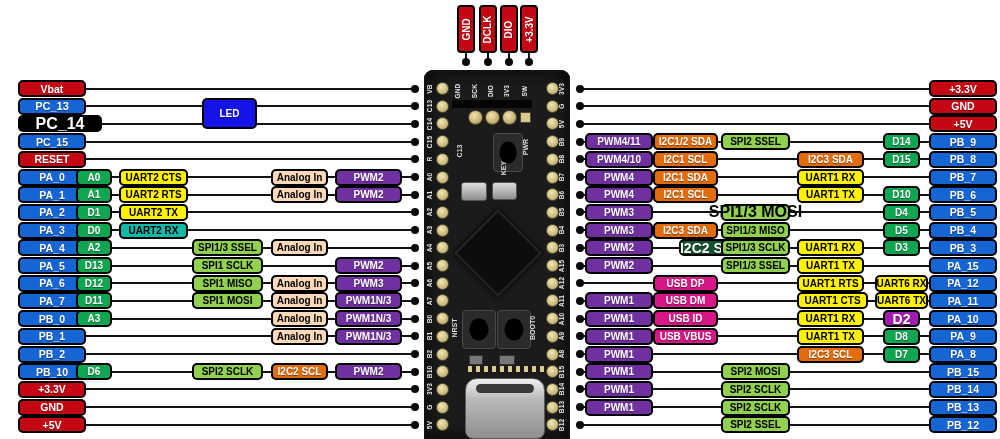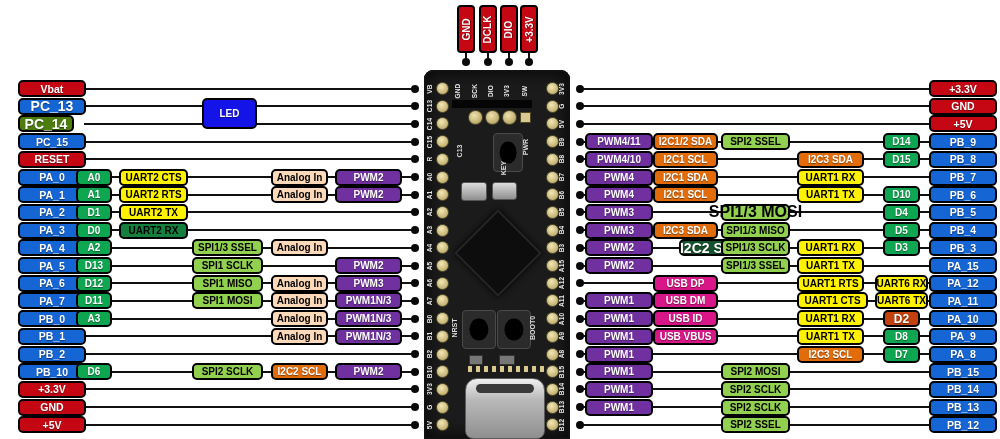--- a/index.html
+++ b/index.html
@@ -71,25 +71,25 @@
     <div class="vlabel" style="left:62px;top:93px;">KEY</div>
     <div class="vlabel" style="left:84px;top:72px;">PWR</div>
     <div class="vlabel" style="left:13px;top:253px;">NRST</div>
     <div class="vlabel" style="left:91px;top:253px;">BOOT0</div>
   </div>
 <div class="wire" style="left: 84px; top: 87.5px; width: 331px;"></div>
     <div class="dot" style="left: 411px; top: 84.5px;"></div>
     <div class="box" style="left: 18px; top: 80px; width: 68px; height: 17px; background: rgb(196, 7, 19); color: rgb(255, 255, 255); font-size: 10.5px; text-shadow: rgba(0, 0, 0, 0.45) 0px 1px 1px;">Vbat</div>
     <div class="wire" style="left: 84px; top: 105.2px; width: 331px;"></div>
     <div class="dot" style="left: 411px; top: 102.2px;"></div>
-    <div class="box" style="left: 18px; top: 97.7px; width: 68px; height: 17px; background: rgb(21, 101, 213); color: rgb(255, 255, 255); font-size: 14px; text-shadow: rgba(0, 0, 0, 0.45) 0px 1px 1px;">PC_13</div>
+    <div class="box" style="left: 18px; top: 97.7px; width: 68px; height: 17px; background: rgb(21, 101, 213); color: rgb(255, 255, 255); font-size: 11px; text-shadow: rgba(0, 0, 0, 0.45) 0px 1px 1px;">PC_13</div>
     <div class="box" style="left: 202px; top: 97.7px; width: 55px; height: 31px; background: rgb(20, 20, 232); color: rgb(255, 255, 255); font-size: 10px; text-shadow: rgba(0, 0, 0, 0.45) 0px 1px 1px;">LED</div>
     <div class="wire" style="left: 84px; top: 122.9px; width: 331px;"></div>
     <div class="dot" style="left: 411px; top: 119.9px;"></div>
-    <div class="box" style="left: 18px; top: 115.4px; width: 56px; height: 17px; background: #4d7c0f; color: rgb(255, 255, 255); font-size: 14px; text-shadow: rgba(0, 0, 0, 0.45) 0px 1px 1px;">PC_14</div>
+    <div class="box" style="left: 18px; top: 115.4px; width: 84px; height: 17px; background: #000000; color: rgb(255, 255, 255); font-size: 16px; text-shadow: rgba(0, 0, 0, 0.45) 0px 1px 1px;">PC_14</div>
     <div class="wire" style="left: 84px; top: 140.6px; width: 331px;"></div>
     <div class="dot" style="left: 411px; top: 137.6px;"></div>
     <div class="box" style="left: 18px; top: 133.1px; width: 68px; height: 17px; background: rgb(21, 101, 213); color: rgb(255, 255, 255); font-size: 10.5px; text-shadow: rgba(0, 0, 0, 0.45) 0px 1px 1px;">PC_15</div>
     <div class="wire" style="left: 84px; top: 158.3px; width: 331px;"></div>
     <div class="dot" style="left: 411px; top: 155.3px;"></div>
     <div class="box" style="left: 18px; top: 150.8px; width: 68px; height: 17px; background: rgb(196, 7, 19); color: rgb(255, 255, 255); font-size: 10.5px; text-shadow: rgba(0, 0, 0, 0.45) 0px 1px 1px;">RESET</div>
     <div class="wire" style="left: 84px; top: 176px; width: 331px;"></div>
     <div class="dot" style="left: 411px; top: 173px;"></div>
     <div class="box" style="left: 18px; top: 168.5px; width: 68px; height: 17px; background: rgb(21, 101, 213); color: rgb(255, 255, 255); font-size: 10.5px; text-shadow: rgba(0, 0, 0, 0.45) 0px 1px 1px;">PA_0</div>
     <div class="box" style="left: 76px; top: 168.5px; width: 36px; height: 17px; background: rgb(15, 166, 81); color: rgb(255, 255, 255); font-size: 10px; text-shadow: rgba(0, 0, 0, 0.45) 0px 1px 1px;">A0</div>
@@ -105,21 +105,21 @@
     <div class="box" style="left: 335px; top: 186.2px; width: 67px; height: 17px; background: rgb(112, 48, 160); color: rgb(255, 255, 255); font-size: 10px; text-shadow: rgba(0, 0, 0, 0.45) 0px 1px 1px;">PWM2</div>
     <div class="wire" style="left: 84px; top: 211.4px; width: 331px;"></div>
     <div class="dot" style="left: 411px; top: 208.4px;"></div>
     <div class="box" style="left: 18px; top: 203.9px; width: 68px; height: 17px; background: rgb(21, 101, 213); color: rgb(255, 255, 255); font-size: 10.5px; text-shadow: rgba(0, 0, 0, 0.45) 0px 1px 1px;">PA_2</div>
     <div class="box" style="left: 76px; top: 203.9px; width: 36px; height: 17px; background: rgb(15, 166, 81); color: rgb(255, 255, 255); font-size: 10px; text-shadow: rgba(0, 0, 0, 0.45) 0px 1px 1px;">D1</div>
     <div class="box" style="left: 119px; top: 203.9px; width: 69px; height: 17px; background: rgb(255, 242, 0); color: rgb(0, 0, 0); font-size: 10px; text-shadow: none;">UART2 TX</div>
     <div class="wire" style="left: 84px; top: 229.1px; width: 331px;"></div>
     <div class="dot" style="left: 411px; top: 226.1px;"></div>
     <div class="box" style="left: 18px; top: 221.6px; width: 68px; height: 17px; background: rgb(21, 101, 213); color: rgb(255, 255, 255); font-size: 10.5px; text-shadow: rgba(0, 0, 0, 0.45) 0px 1px 1px;">PA_3</div>
     <div class="box" style="left: 76px; top: 221.6px; width: 36px; height: 17px; background: rgb(15, 166, 81); color: rgb(255, 255, 255); font-size: 10px; text-shadow: rgba(0, 0, 0, 0.45) 0px 1px 1px;">D0</div>
-    <div class="box" style="left: 119px; top: 221.6px; width: 69px; height: 17px; background: #15803d; color: rgb(0, 0, 0); font-size: 10px; text-shadow: none;">UART2 RX</div>
+    <div class="box" style="left: 119px; top: 221.6px; width: 69px; height: 17px; background: #14b8a6; color: rgb(0, 0, 0); font-size: 10px; text-shadow: none;">UART2 RX</div>
     <div class="wire" style="left: 84px; top: 246.8px; width: 331px;"></div>
     <div class="dot" style="left: 411px; top: 243.8px;"></div>
     <div class="box" style="left: 18px; top: 239.3px; width: 68px; height: 17px; background: rgb(21, 101, 213); color: rgb(255, 255, 255); font-size: 10.5px; text-shadow: rgba(0, 0, 0, 0.45) 0px 1px 1px;">PA_4</div>
     <div class="box" style="left: 76px; top: 239.3px; width: 36px; height: 17px; background: rgb(15, 166, 81); color: rgb(255, 255, 255); font-size: 10px; text-shadow: rgba(0, 0, 0, 0.45) 0px 1px 1px;">A2</div>
     <div class="box" style="left: 192px; top: 239.3px; width: 71px; height: 17px; background: rgb(146, 208, 80); color: rgb(0, 0, 0); font-size: 10px; text-shadow: none;">SPI1/3 SSEL</div>
     <div class="box" style="left: 271px; top: 239.3px; width: 57px; height: 17px; background: rgb(252, 217, 184); color: rgb(0, 0, 0); font-size: 10px; text-shadow: none;">Analog In</div>
     <div class="wire" style="left: 84px; top: 264.5px; width: 331px;"></div>
     <div class="dot" style="left: 411px; top: 261.5px;"></div>
     <div class="box" style="left: 18px; top: 257px; width: 68px; height: 17px; background: rgb(21, 101, 213); color: rgb(255, 255, 255); font-size: 10.5px; text-shadow: rgba(0, 0, 0, 0.45) 0px 1px 1px;">PA_5</div>
     <div class="box" style="left: 76px; top: 257px; width: 36px; height: 17px; background: rgb(15, 166, 81); color: rgb(255, 255, 255); font-size: 10px; text-shadow: rgba(0, 0, 0, 0.45) 0px 1px 1px;">D13</div>
@@ -244,21 +244,21 @@
     <div class="box" style="left: 585px; top: 292.4px; width: 68px; height: 17px; background: rgb(112, 48, 160); color: rgb(255, 255, 255); font-size: 10px; text-shadow: rgba(0, 0, 0, 0.45) 0px 1px 1px;">PWM1</div>
     <div class="box" style="left: 653px; top: 292.4px; width: 65px; height: 17px; background: rgb(216, 22, 135); color: rgb(255, 255, 255); font-size: 10px; text-shadow: rgba(0, 0, 0, 0.45) 0px 1px 1px;">USB DM</div>
     <div class="box" style="left: 797px; top: 292.4px; width: 71px; height: 17px; background: rgb(255, 242, 0); color: rgb(0, 0, 0); font-size: 10px; text-shadow: none;">UART1 CTS</div>
     <div class="box" style="left: 875px; top: 292.4px; width: 53px; height: 17px; background: rgb(255, 242, 0); color: rgb(0, 0, 0); font-size: 10px; text-shadow: none;">UART6 TX</div>
     <div class="wire" style="left: 580px; top: 317.6px; width: 349px;"></div>
     <div class="dot" style="left: 576px; top: 314.6px;"></div>
     <div class="box" style="left: 929px; top: 310.1px; width: 68px; height: 17px; background: rgb(21, 101, 213); color: rgb(255, 255, 255); font-size: 10.5px; text-shadow: rgba(0, 0, 0, 0.45) 0px 1px 1px;">PA_10</div>
     <div class="box" style="left: 585px; top: 310.1px; width: 68px; height: 17px; background: rgb(112, 48, 160); color: rgb(255, 255, 255); font-size: 10px; text-shadow: rgba(0, 0, 0, 0.45) 0px 1px 1px;">PWM1</div>
     <div class="box" style="left: 653px; top: 310.1px; width: 65px; height: 17px; background: rgb(216, 22, 135); color: rgb(255, 255, 255); font-size: 10px; text-shadow: rgba(0, 0, 0, 0.45) 0px 1px 1px;">USB ID</div>
     <div class="box" style="left: 797px; top: 310.1px; width: 67px; height: 17px; background: rgb(255, 242, 0); color: rgb(0, 0, 0); font-size: 10px; text-shadow: none;">UART1 RX</div>
-    <div class="box" style="left: 883px; top: 310.1px; width: 37px; height: 17px; background: #c2410c; color: rgb(255, 255, 255); font-size: 12px; text-shadow: rgba(0, 0, 0, 0.45) 0px 1px 1px;">D2</div>
+    <div class="box" style="left: 883px; top: 310.1px; width: 37px; height: 17px; background: #a21caf; color: rgb(255, 255, 255); font-size: 14px; text-shadow: rgba(0, 0, 0, 0.45) 0px 1px 1px;">D2</div>
     <div class="wire" style="left: 580px; top: 335.3px; width: 349px;"></div>
     <div class="dot" style="left: 576px; top: 332.3px;"></div>
     <div class="box" style="left: 929px; top: 327.8px; width: 68px; height: 17px; background: rgb(21, 101, 213); color: rgb(255, 255, 255); font-size: 10.5px; text-shadow: rgba(0, 0, 0, 0.45) 0px 1px 1px;">PA_9</div>
     <div class="box" style="left: 585px; top: 327.8px; width: 68px; height: 17px; background: rgb(112, 48, 160); color: rgb(255, 255, 255); font-size: 10px; text-shadow: rgba(0, 0, 0, 0.45) 0px 1px 1px;">PWM1</div>
     <div class="box" style="left: 653px; top: 327.8px; width: 65px; height: 17px; background: rgb(216, 22, 135); color: rgb(255, 255, 255); font-size: 10px; text-shadow: rgba(0, 0, 0, 0.45) 0px 1px 1px;">USB VBUS</div>
     <div class="box" style="left: 797px; top: 327.8px; width: 67px; height: 17px; background: rgb(255, 242, 0); color: rgb(0, 0, 0); font-size: 10px; text-shadow: none;">UART1 TX</div>
     <div class="box" style="left: 883px; top: 327.8px; width: 37px; height: 17px; background: rgb(15, 166, 81); color: rgb(255, 255, 255); font-size: 10px; text-shadow: rgba(0, 0, 0, 0.45) 0px 1px 1px;">D8</div>
     <div class="wire" style="left: 580px; top: 353px; width: 349px;"></div>
     <div class="dot" style="left: 576px; top: 350px;"></div>
     <div class="box" style="left: 929px; top: 345.5px; width: 68px; height: 17px; background: rgb(21, 101, 213); color: rgb(255, 255, 255); font-size: 10.5px; text-shadow: rgba(0, 0, 0, 0.45) 0px 1px 1px;">PA_8</div>

